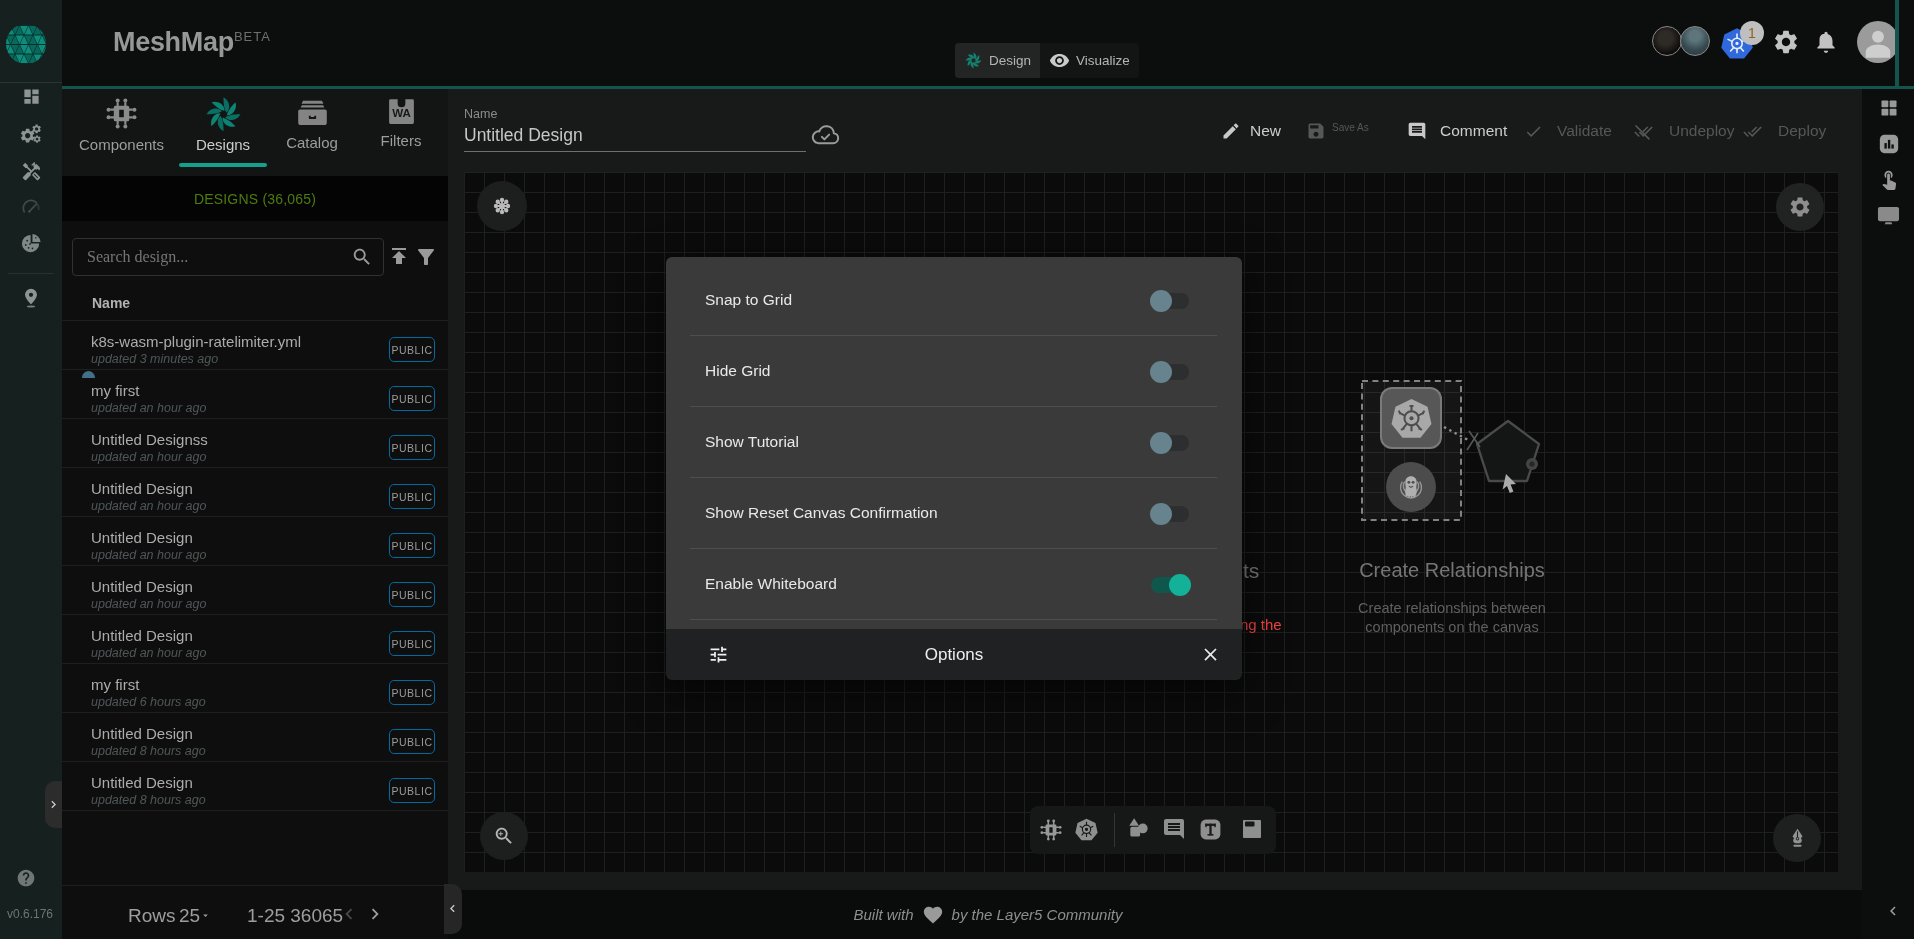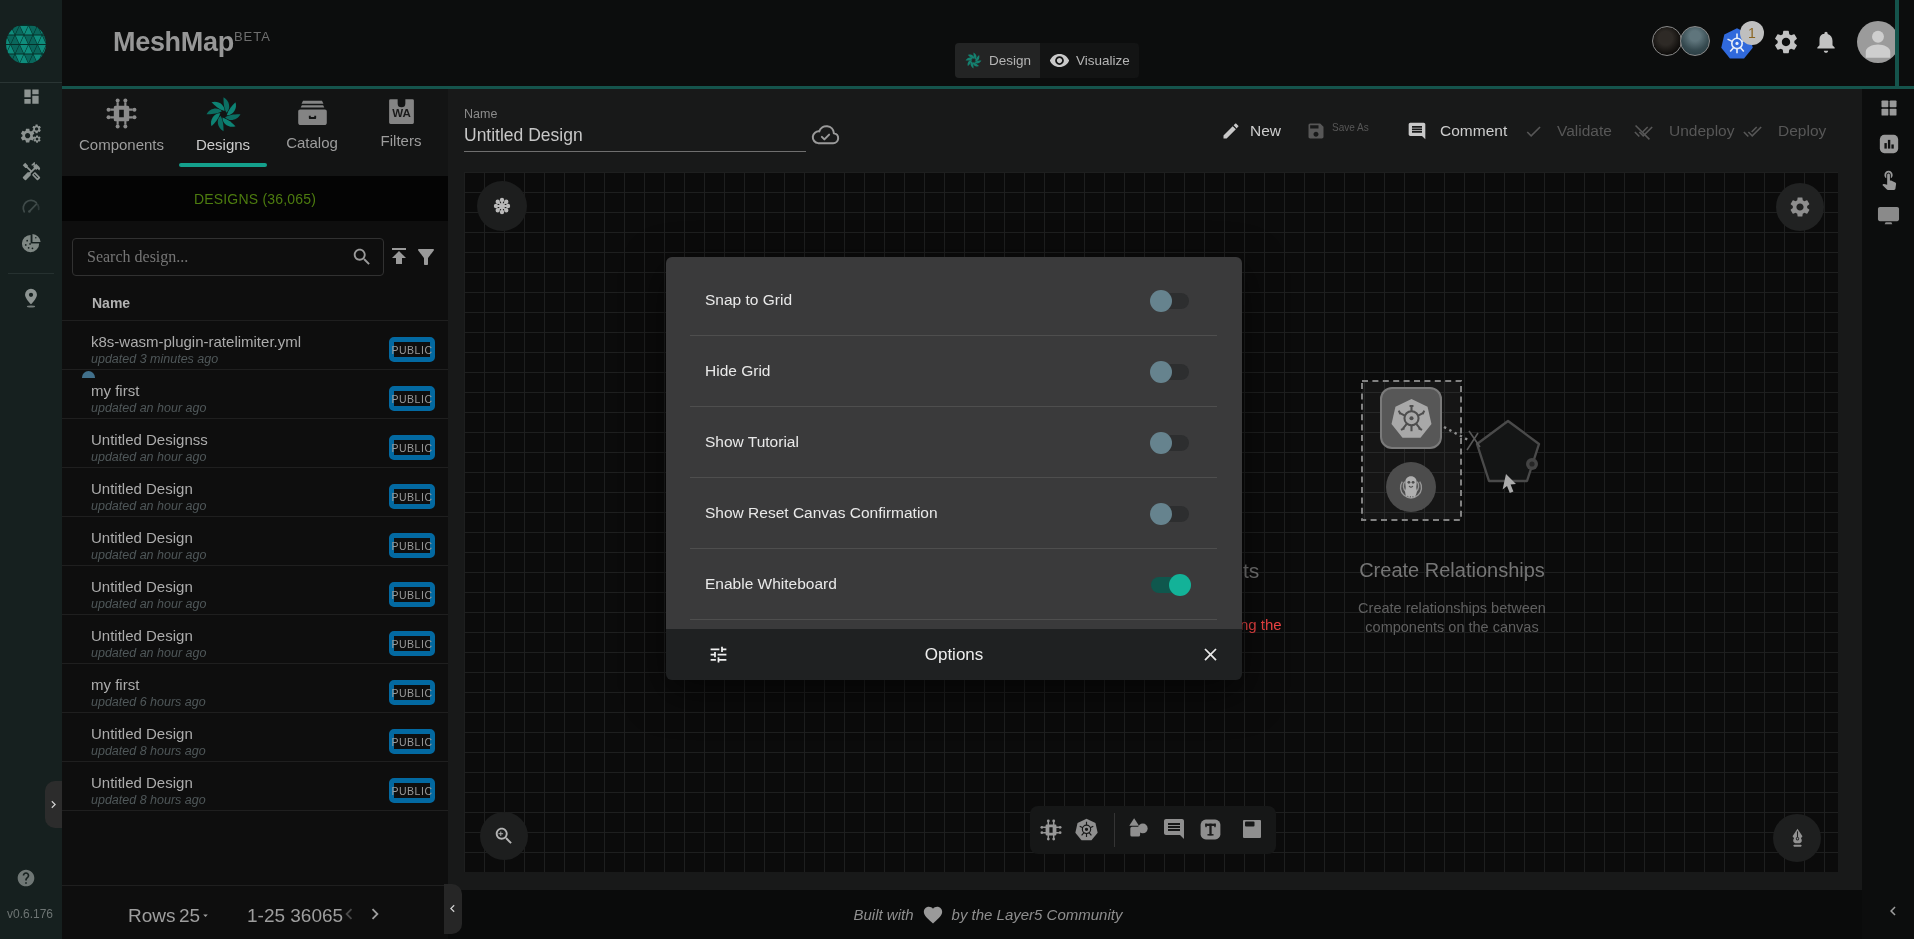--- a/index.html
+++ b/index.html
@@ -29,21 +29,21 @@
 .tab .ic { display:flex; justify-content:center; margin-bottom:4px; }
 #designs-bar { position:absolute; left:0; top:89px; width:386px; height:45px; background:#040404; color:#4d7c0f; font-size:14px; letter-spacing:0.2px; display:flex; align-items:center; justify-content:center; }
 #search-row { position:absolute; left:0; top:134px; width:386px; height:56px; }
 #search-box { position:absolute; left:10px; top:17px; width:312px; height:38px; border:1px solid #313131; border-radius:4px;font-family:Liberation Serif, serif; }
 #search-box .ph { position:absolute; left:14px; top:9px; color:#757575; font-size:16px; }
 #list-head { position:absolute; left:30px; top:208px; color:#b2b2b2; font-size:14px; font-weight:bold; }
 #rows { position:absolute; left:0; top:234px; width:386px; }
 .lrow { position:relative; height:49px; border-bottom:1px solid #1f1f1f; }
 .lrow .t1 { position:absolute; left:29px; top:12px; color:#acacac; font-size:15px; }
 .lrow .t2 { position:absolute; left:29px; top:31px; color:#4f5759; font-size:12.5px; font-style:italic; }
-.lrow .chip { position:absolute; right:13px; top:16px; width:46px; height:25px; border:5px solid #0369a1; border-radius:5px; color:#9b9b9b; font-size:10.5px; display:flex; align-items:center; justify-content:center; letter-spacing:0.5px; }
+.lrow .chip { position:absolute; right:13px; top:16px; width:46px; height:25px; border:1px solid #0369a1; border-radius:5px; color:#9b9b9b; font-size:10.5px; display:flex; align-items:center; justify-content:center; letter-spacing:0.5px; }
 #pager { position:absolute; left:0; bottom:0; width:386px; height:54px; border-top:1px solid #1f1f1f; color:#9e9e9e; font-size:19px; }
 
 
 #content { position:absolute; left:448px; top:87px; width:1414px; height:852px; background:#181919; }
 #cv-toolbar { position:absolute; left:0; top:0; width:1414px; height:85px; }
 #grid { position:absolute; left:16px; top:85px; width:1374px; height:700px; background:#0b0b0b;
   background-image:linear-gradient(#1e1f1f 1px, transparent 1px), linear-gradient(90deg,#1e1f1f 1px, transparent 1px);
   background-size:20px 20px; background-position:0 0; }
 #cv-footer { position:absolute; left:0; top:803px; width:1414px; height:49px; background:#0a0b0b; color:#8e8e8e; font-size:16px; display:flex; align-items:center; justify-content:center; gap:8px; }
 

